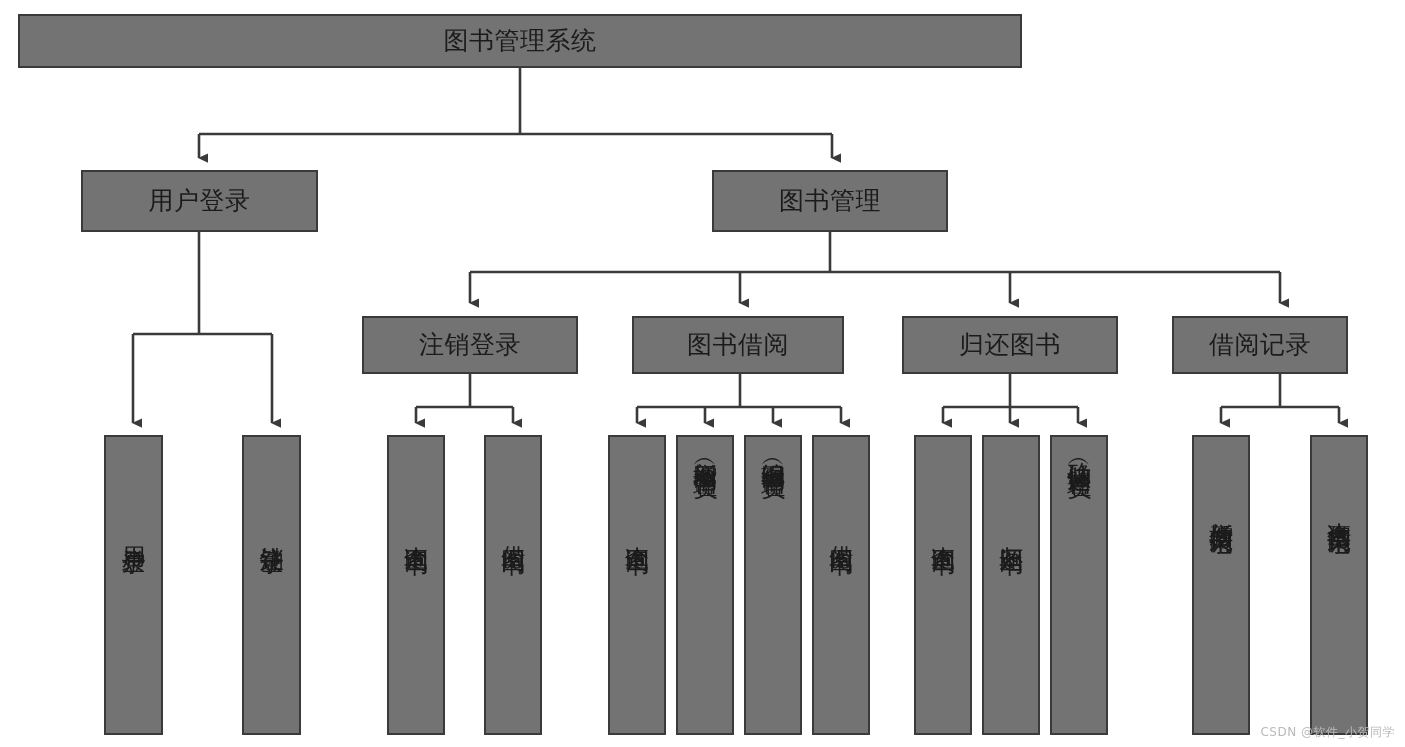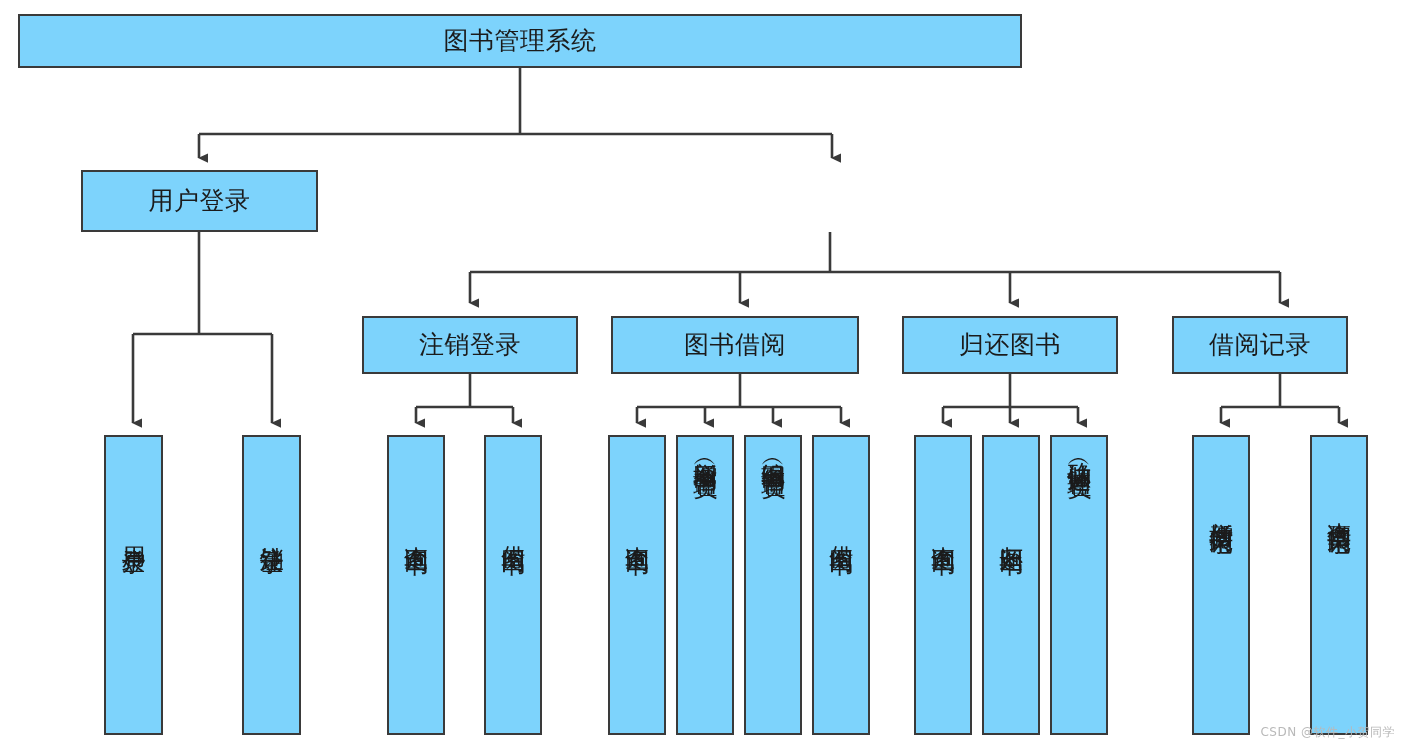--- a/index.html
+++ b/index.html
@@ -22,21 +22,21 @@
     position: absolute;
     left: 0;
     top: 0;
     width: 1405px;
     height: 747px;
     pointer-events: none;
   }
   .node {
     position: absolute;
     box-sizing: border-box;
-    background: #7dd3fc;
+    background: #737373;
     border: 2.5px solid #3a3a3a;
     display: flex;
     align-items: center;
     justify-content: center;
     color: #1b1b1b;
   }
   .node.root-node {
     border-width: 2.5px;
   }
   .node-label {
@@ -135,25 +135,28 @@
     </g>
   </svg>
 
   <div class="node root-node" style="left:18px; top:14px; width:1004px; height:54px;">
     <span class="node-label">图书管理系统</span>
   </div>
 
   <div class="node" style="left:81px; top:170px; width:237px; height:62px;">
     <span class="node-label">用户登录</span>
   </div>
+  <div class="node" style="left:712px; top:170px; width:236px; height:62px;">
+    <span class="node-label">图书管理</span>
+  </div>
 
   <div class="node" style="left:362px; top:316px; width:216px; height:58px;">
     <span class="node-label">注销登录</span>
   </div>
-  <div class="node" style="left:611px; top:316px; width:248px; height:58px;">
+  <div class="node" style="left:632px; top:316px; width:212px; height:58px;">
     <span class="node-label">图书借阅</span>
   </div>
   <div class="node" style="left:902px; top:316px; width:216px; height:58px;">
     <span class="node-label">归还图书</span>
   </div>
   <div class="node" style="left:1172px; top:316px; width:176px; height:58px;">
     <span class="node-label">借阅记录</span>
   </div>
 
   <div class="node leaf-node low" style="left:104px; top:435px; width:59px; height:300px;">

